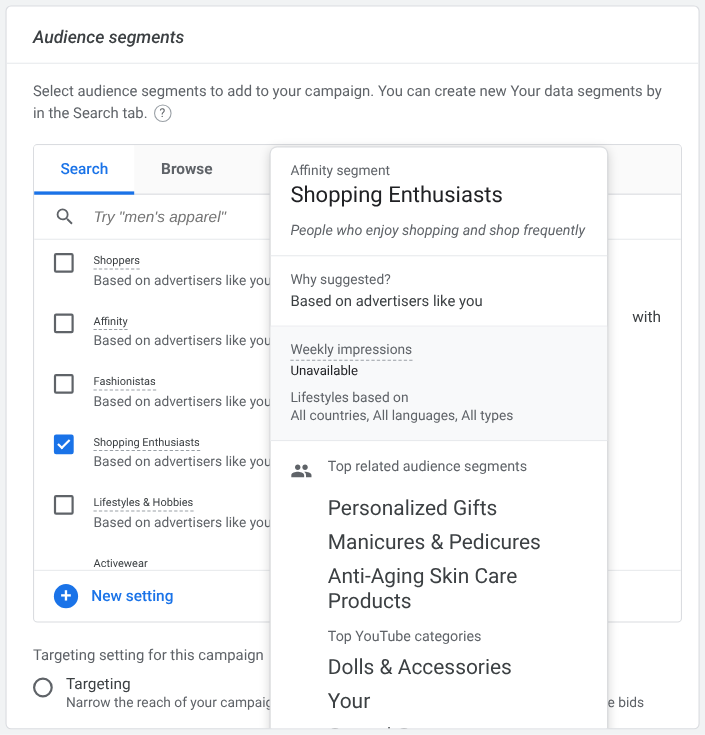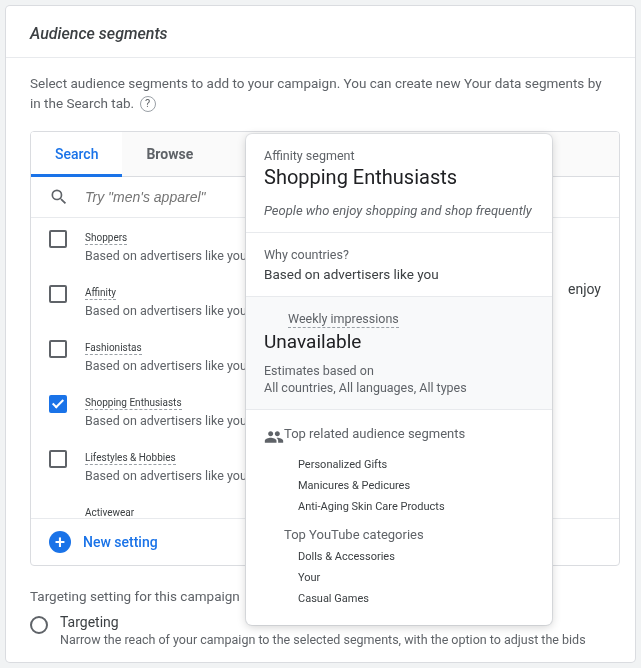--- a/index.html
+++ b/index.html
@@ -175,29 +175,28 @@
   }
   .pop-italic {
     font-style: italic; color: #5f6368; font-size: 13px;
     margin-top: 14px;
   }
   .pop-h { color: #3c4043; font-size: 13.5px; margin-top: 4px; }
   .dashed {
     display: inline-block;
     border-bottom: 1px dashed #9aa0a6;
     padding-bottom: 1px;
-    margin-left: 24px;
   }
   .est-label { color: #5f6368; font-size: 12.5px; margin-top: 10px; }
   .est-sub { color: #5f6368; font-size: 12.5px; margin-top: 2px; }
-  .pop-ico-row { display: flex; align-items: flex-start; margin-bottom: 6px; }
+  .pop-ico-row { display: flex; gap: 14px; align-items: flex-start; margin-bottom: 6px; }
   .pop-ico { width: 20px; flex: none; margin-top: 1px; color: #5f6368; }
   .pop-list-title { color: #5f6368; font-size: 13px; }
   .pop-items { margin-left: 34px; }
-  .pop-items div { margin-top: 8px; color: #3c4043; font-size: 11px; }
+  .pop-items div { margin-top: 8px; color: #3c4043; font-size: 19px; }
   .pop-section.list-sec { padding-top: 16px; padding-bottom: 8px; }
   .yt {
     width: 20px; height: 14px; background: #606368; border-radius: 3px;
     position: relative;
   }
   .yt::after {
     content: ''; position: absolute; left: 7px; top: 3px;
     border-left: 6px solid #fff; border-top: 4px solid transparent;
     border-bottom: 4px solid transparent;
   }
@@ -278,36 +277,36 @@
 
   <div class="targeting-intro">Targeting setting for this campaign</div>
   <div class="targeting-row">
     <span class="radio"></span>
     <div>
       <div class="targeting-title">Targeting</div>
       <div class="targeting-sub">Narrow the reach of your campaign to the selected segments, with the option to adjust the bids</div>
     </div>
   </div>
 
-  <div class="side-label">enjoy</div>
+  <div class="side-label">with</div>
 
   <div class="popover">
     <div class="pop-section pop-border-b">
       <div class="small-label">Affinity segment</div>
       <div class="pop-title">Shopping Enthusiasts</div>
       <div class="pop-italic">People who enjoy shopping and shop frequently</div>
     </div>
     <div class="pop-section pop-border-b">
-      <div class="small-label">Why countries?</div>
+      <div class="small-label">Why suggested?</div>
       <div class="pop-h">Based on advertisers like you</div>
     </div>
     <div class="pop-section pop-gray pop-border-b">
       <span class="small-label dashed">Weekly impressions</span>
-      <div class="pop-title" style="font-size:19px">Unavailable</div>
-      <div class="est-label">Estimates based on</div>
+      <div class="pop-title" style="font-size:12px">Unavailable</div>
+      <div class="est-label">Lifestyles based on</div>
       <div class="est-sub">All countries, All languages, All types</div>
     </div>
     <div class="pop-section list-sec">
       <div class="pop-ico-row">
         <span class="pop-ico">
           <svg width="20" height="20" viewBox="0 0 24 24" fill="#5f6368">
               <path d="M16 11c1.66 0 2.99-1.34 2.99-3S17.66 5 16 5s-3 1.34-3 3 1.34 3 3 3zM8 11c1.66 0 2.99-1.34 2.99-3S9.66 5 8 5 5 6.34 5 8s1.34 3 3 3zM8 13c-2.33 0-7 1.17-7 3.5V19h14v-2.5C15 14.17 10.33 13 8 13zM16 13c-.29 0-.62.02-.97.05 1.16.84 1.97 1.97 1.97 3.45V19h6v-2.5C23 14.17 18.33 13 16 13z"></path>
             </svg>
         </span>
         <div class="pop-list-title">Top related audience segments</div>

